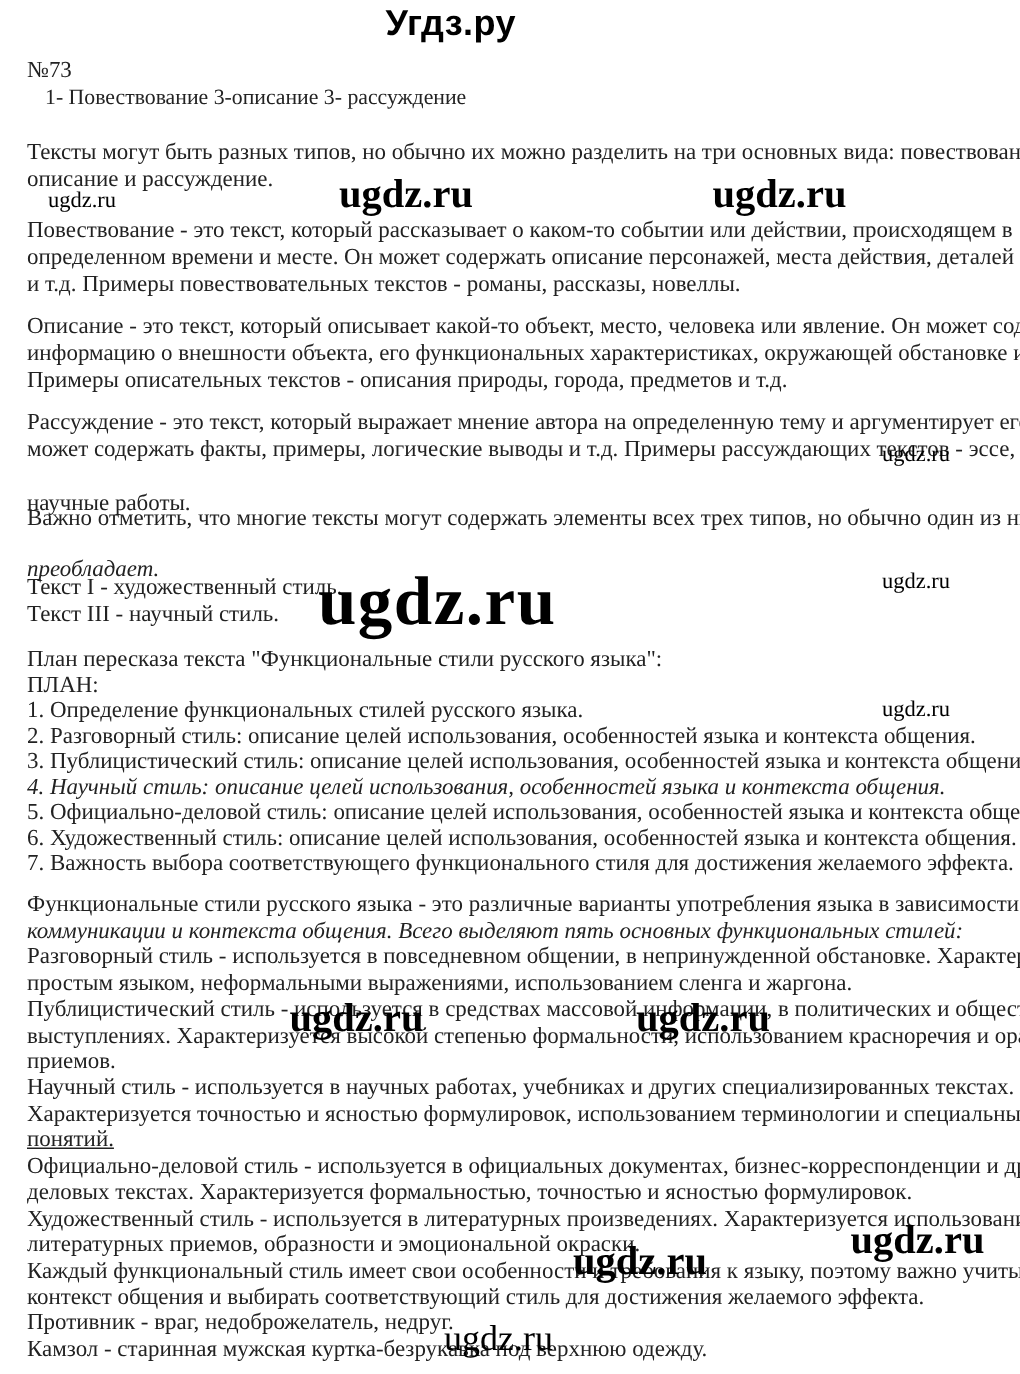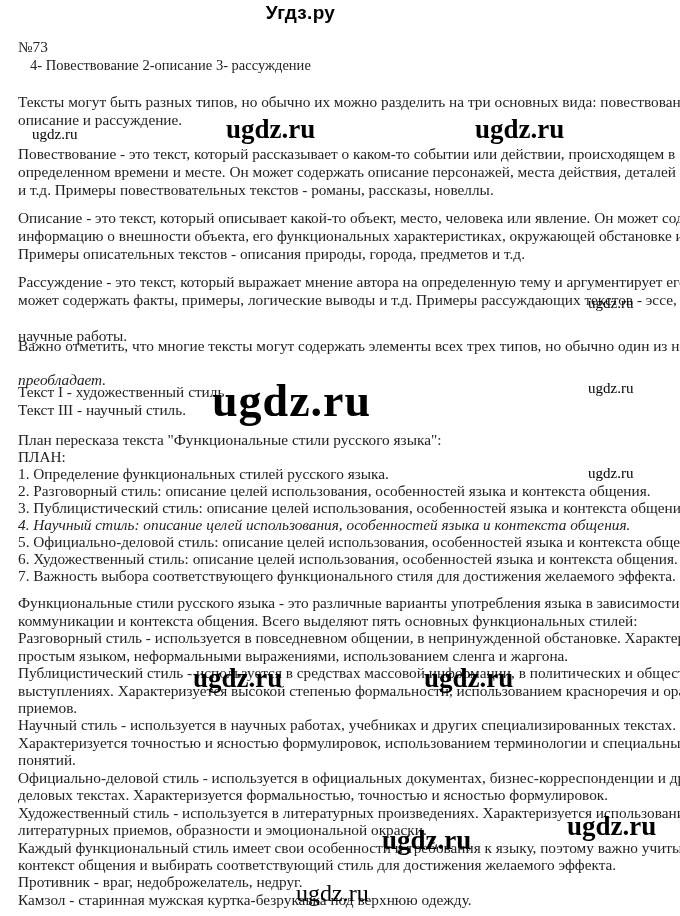--- a/index.html
+++ b/index.html
@@ -1,20 +1,20 @@
 <!DOCTYPE html>
 <html><head>
   <meta charset="utf-8">
   <style>
     html, body { margin: 0; padding: 0; background: #ffffff; }
     body { width: 680px; height: 916px; position: relative; overflow: hidden; color: #1a1a1a; }
     .page { position: absolute; left: 0; top: 0; width: 680px; height: 916px; }
     .site-title {
       position: absolute; left: 0; top: 2px; width: 601px; text-align: center;
-      font-family: "Liberation Sans", sans-serif; font-weight: bold; font-size: 19px;
+      font-family: "Liberation Sans", sans-serif; font-weight: bold; font-size: 24px;
       color: #000; letter-spacing: 0.3px;
     }
     .line {
       position: absolute; left: 18px; white-space: nowrap;
       font-family: "Liberation Serif", serif; font-size: 15.3px; color: #222;
       line-height: 18px;
     }
     .wm {
       position: absolute; font-family: Liberation Serif, serif; color: #000;
       white-space: nowrap; font-weight: bold;
@@ -25,21 +25,21 @@
     .wm-bottom { font-size: 24px; font-weight: normal; }
   </style>
 </head>
 <body>
 
 <div class="page">
 
   <div class="site-title">Угдз.ру</div>
 
   <div class="line" style="top:38px;">№73</div>
-  <div class="line" style="top:56px; left:30px; font-size:14.5px;">4-  Повествование 2-описание 3- рассуждение</div>
+  <div class="line" style="top:56px; left:30px; font-size:14.5px;">1-  Повествование 3-описание 3- рассуждение</div>
 
   <div class="line" style="top:93px;">Тексты могут быть разных типов, но обычно их можно разделить на три основных вида: повествование,</div>
   <div class="line" style="top:111px;">описание и рассуждение.</div>
 
   <div class="line" style="top:145px;">Повествование - это текст, который рассказывает о каком-то событии или действии, происходящем в</div>
   <div class="line" style="top:163px;">определенном времени и месте. Он может содержать описание персонажей, места действия, деталей событий</div>
   <div class="line" style="top:181px;">и т.д. Примеры повествовательных текстов - романы, рассказы, новеллы.</div>
 
   <div class="line" style="top:209px;">Описание - это текст, который описывает какой-то объект, место, человека или явление. Он может содержать</div>
   <div class="line" style="top:227px;">информацию о внешности объекта, его функциональных характеристиках, окружающей обстановке и т.д.</div>
@@ -60,29 +60,29 @@
 
   <div class="line" style="top:465px;">1. Определение функциональных стилей русского языка.</div>
   <div class="line" style="top:482px;">2. Разговорный стиль: описание целей использования, особенностей языка и контекста общения.</div>
   <div class="line" style="top:499px;">3. Публицистический стиль: описание целей использования, особенностей языка и контекста общения.</div>
   <div class="line" style="top:516px;font-style:italic;">4. Научный стиль: описание целей использования, особенностей языка и контекста общения.</div>
   <div class="line" style="top:533px;">5. Официально-деловой стиль: описание целей использования, особенностей языка и контекста общения.</div>
   <div class="line" style="top:550px;">6. Художественный стиль: описание целей использования, особенностей языка и контекста общения.</div>
   <div class="line" style="top:567px;">7. Важность выбора соответствующего функционального стиля для достижения желаемого эффекта.</div>
 
   <div class="line" style="top:594px;">Функциональные стили русского языка - это различные варианты употребления языка в зависимости от целей</div>
-  <div class="line" style="top:612px;">коммуникации и контекста общения. Всего выделяют пять основных функциональных стилей:</div>
+  <div class="line" style="top:612px;font-style:italic;">коммуникации и контекста общения. Всего выделяют пять основных функциональных стилей:</div>
   <div class="line" style="top:629px;">Разговорный стиль - используется в повседневном общении, в непринужденной обстановке. Характеризуется</div>
   <div class="line" style="top:647px;">простым языком, неформальными выражениями, использованием сленга и жаргона.</div>
   <div class="line" style="top:664px;"> Публицистический стиль - используется в средствах массовой информации, в политических и общественных</div>
   <div class="line" style="top:682px;">выступлениях. Характеризуется высокой степенью формальности, использованием красноречия и ораторских</div>
   <div class="line" style="top:699px;">приемов.</div>
   <div class="line" style="top:716px;">Научный стиль - используется в научных работах, учебниках и других специализированных текстах.</div>
   <div class="line" style="top:734px;">Характеризуется точностью и ясностью формулировок, использованием терминологии и специальных</div>
-  <div class="line" style="top:751px;">понятий.</div>
+  <div class="line" style="top:751px;text-decoration:underline;">понятий.</div>
   <div class="line" style="top:769px;">Официально-деловой стиль - используется в официальных документах, бизнес-корреспонденции и других</div>
   <div class="line" style="top:786px;">деловых текстах. Характеризуется формальностью, точностью и ясностью формулировок.</div>
   <div class="line" style="top:804px;">Художественный стиль - используется в литературных произведениях. Характеризуется использованием</div>
   <div class="line" style="top:821px;">литературных приемов, образности и эмоциональной окраски.</div>
   <div class="line" style="top:839px;">Каждый функциональный стиль имеет свои особенности и требования к языку, поэтому важно учитывать</div>
   <div class="line" style="top:856px;">контекст общения и выбирать соответствующий стиль для достижения желаемого эффекта.</div>
 
   <div class="line" style="top:873px;">Противник - враг, недоброжелатель, недруг.</div>
   <div class="line" style="top:891px;">Камзол - старинная мужская куртка-безрукавка под верхнюю одежду.</div>
 

